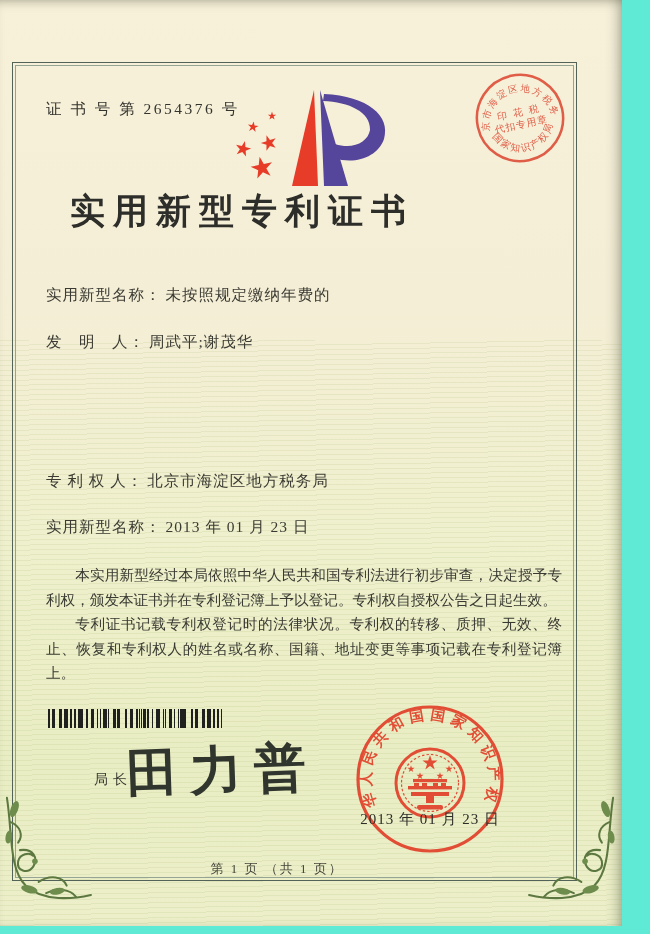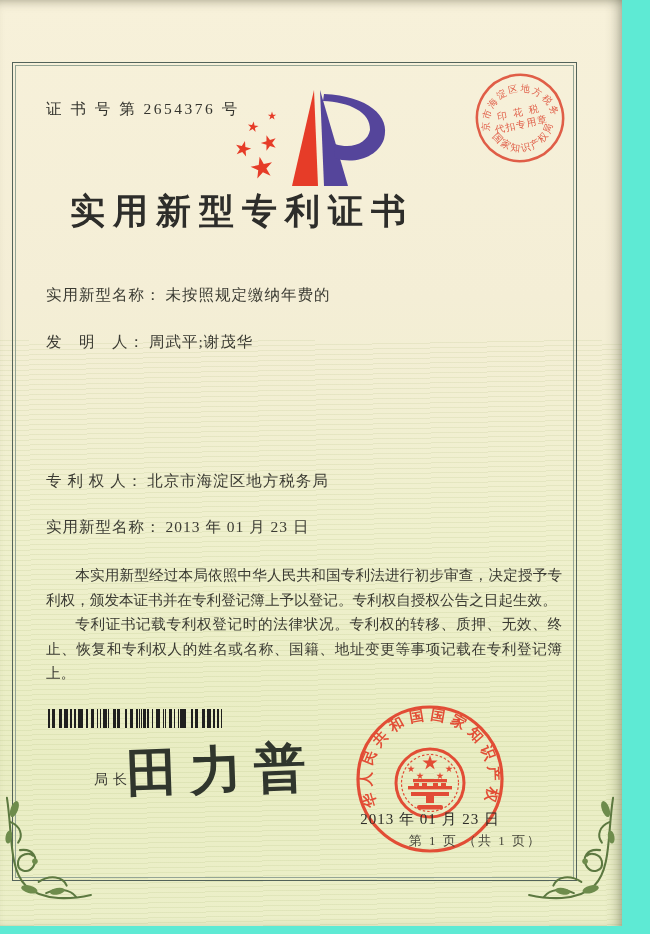--- a/index.html
+++ b/index.html
@@ -26,21 +26,21 @@
   .barcode{position:absolute;left:48px;top:709px;width:174px;height:19px;
     background:
       repeating-linear-gradient(90deg,#20201e 0 2px,rgba(0,0,0,0) 2px 5px,#20201e 5px 6px,rgba(0,0,0,0) 6px 11px),
       repeating-linear-gradient(90deg,#20201e 0 1px,rgba(0,0,0,0) 1px 4px,#20201e 4px 7px,rgba(0,0,0,0) 7px 13px);}
   .officer-title{position:absolute;left:94px;top:771px;font-size:14px;letter-spacing:5px;color:#3b3b33;}
   .signature{position:absolute;left:126px;top:736px;font-size:52px;letter-spacing:12px;
     color:#30362d;transform:rotate(-2deg);font-weight:600;}
   .issuing-seal{position:absolute;left:352px;top:701px;width:156px;height:156px;opacity:.92;}
   .seal-date{position:absolute;left:352px;top:810px;width:156px;text-align:center;
     font-size:15px;letter-spacing:1px;color:#2e2e29;}
-  .footer{position:absolute;left:12px;top:832px;width:530px;text-align:right;
+  .footer{position:absolute;left:12px;top:860px;width:530px;text-align:center;
     font-size:13px;letter-spacing:2px;color:#47473c;}
   .tax-seal{position:absolute;left:473px;top:71px;width:94px;height:94px;opacity:.88;
     transform:rotate(-12deg);}
   .ornament{position:absolute;width:96px;height:112px;}
   .ornament.left{left:0px;top:796px;}
   .ornament.right{left:524px;top:796px;transform:scaleX(-1);}
 </style>
 </head>
 <body>
 

